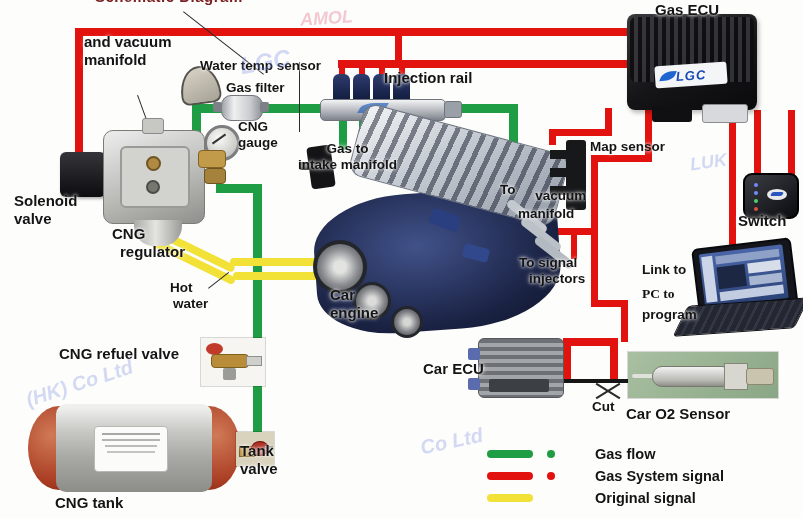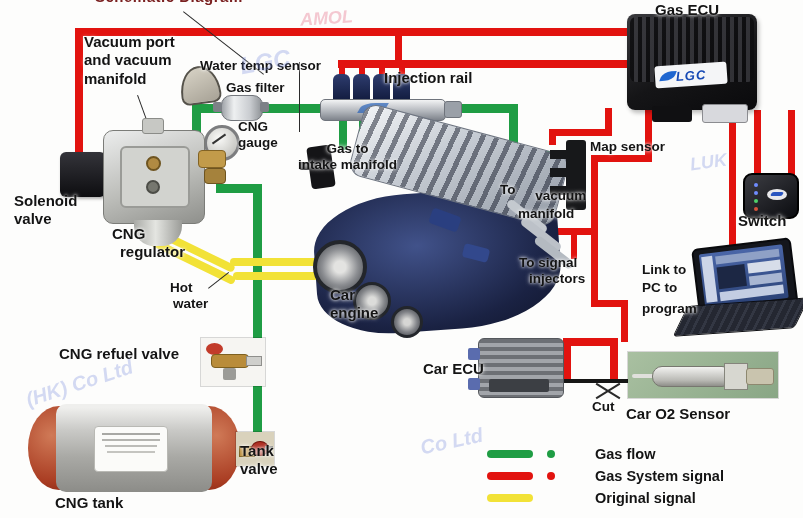--- a/index.html
+++ b/index.html
@@ -244,21 +244,20 @@
 
   <div class="photo" style="left:236px;top:432px;width:38px;height:34px;background:#d9d2bc;z-index:5;">
     <div class="abs" style="left:3px;top:14px;width:14px;height:9px;background:#b98c3a;border:1px solid #7e601f;"></div>
     <div class="abs" style="left:15px;top:9px;width:16px;height:13px;border-radius:50%;background:#ae2e22;border:1px solid #6f1209;"></div>
     <div class="abs" style="left:29px;top:14px;width:8px;height:4px;background:#8d8d89;"></div>
   </div>
 
   <div class="lbl f15" style="left:655px;top:1px;">Gas ECU</div>
 
   <div class="lbl f15" style="left:84px;top:33px;">
-    <div>Vacuum port</div>
     <div>and vacuum</div>
     <div>manifold</div>
   </div>
 
   <div class="lbl f14" style="left:200px;top:58px;">Water temp sensor</div>
   <div class="lbl f14" style="left:226px;top:80px;">Gas filter</div>
 
   <div class="lbl f14" style="left:238px;top:119px;">
     <div>CNG</div>
     <div>gauge</div>
@@ -301,21 +300,21 @@
 
   <div class="lbl f14" style="left:519px;top:255px;">
     <div>To signal</div>
     <div style="margin-left:10px;">injectors</div>
   </div>
 
   <div class="lbl f15" style="left:738px;top:212px;">Switch</div>
 
   <div class="lbl f14" style="left:642px;top:262px;">
     <div>Link to</div>
-    <div style="margin-top:2px;">PC to</div>
+    <div style="margin-top:8px;font-family:Liberation Serif, serif;">PC to</div>
     <div style="margin-top:4px;">program</div>
   </div>
 
   <div class="lbl f15" style="left:59px;top:345px;">CNG refuel valve</div>
   <div class="lbl f15" style="left:423px;top:360px;">Car ECU</div>
   <div class="lbl f14" style="left:592px;top:399px;">Cut</div>
   <div class="lbl f15" style="left:626px;top:398px;margin-top:7px;">Car O2 Sensor</div>
   <div class="lbl f15" style="left:55px;top:494px;">CNG tank</div>
 
   <div class="lbl f15" style="left:240px;top:442px;">

